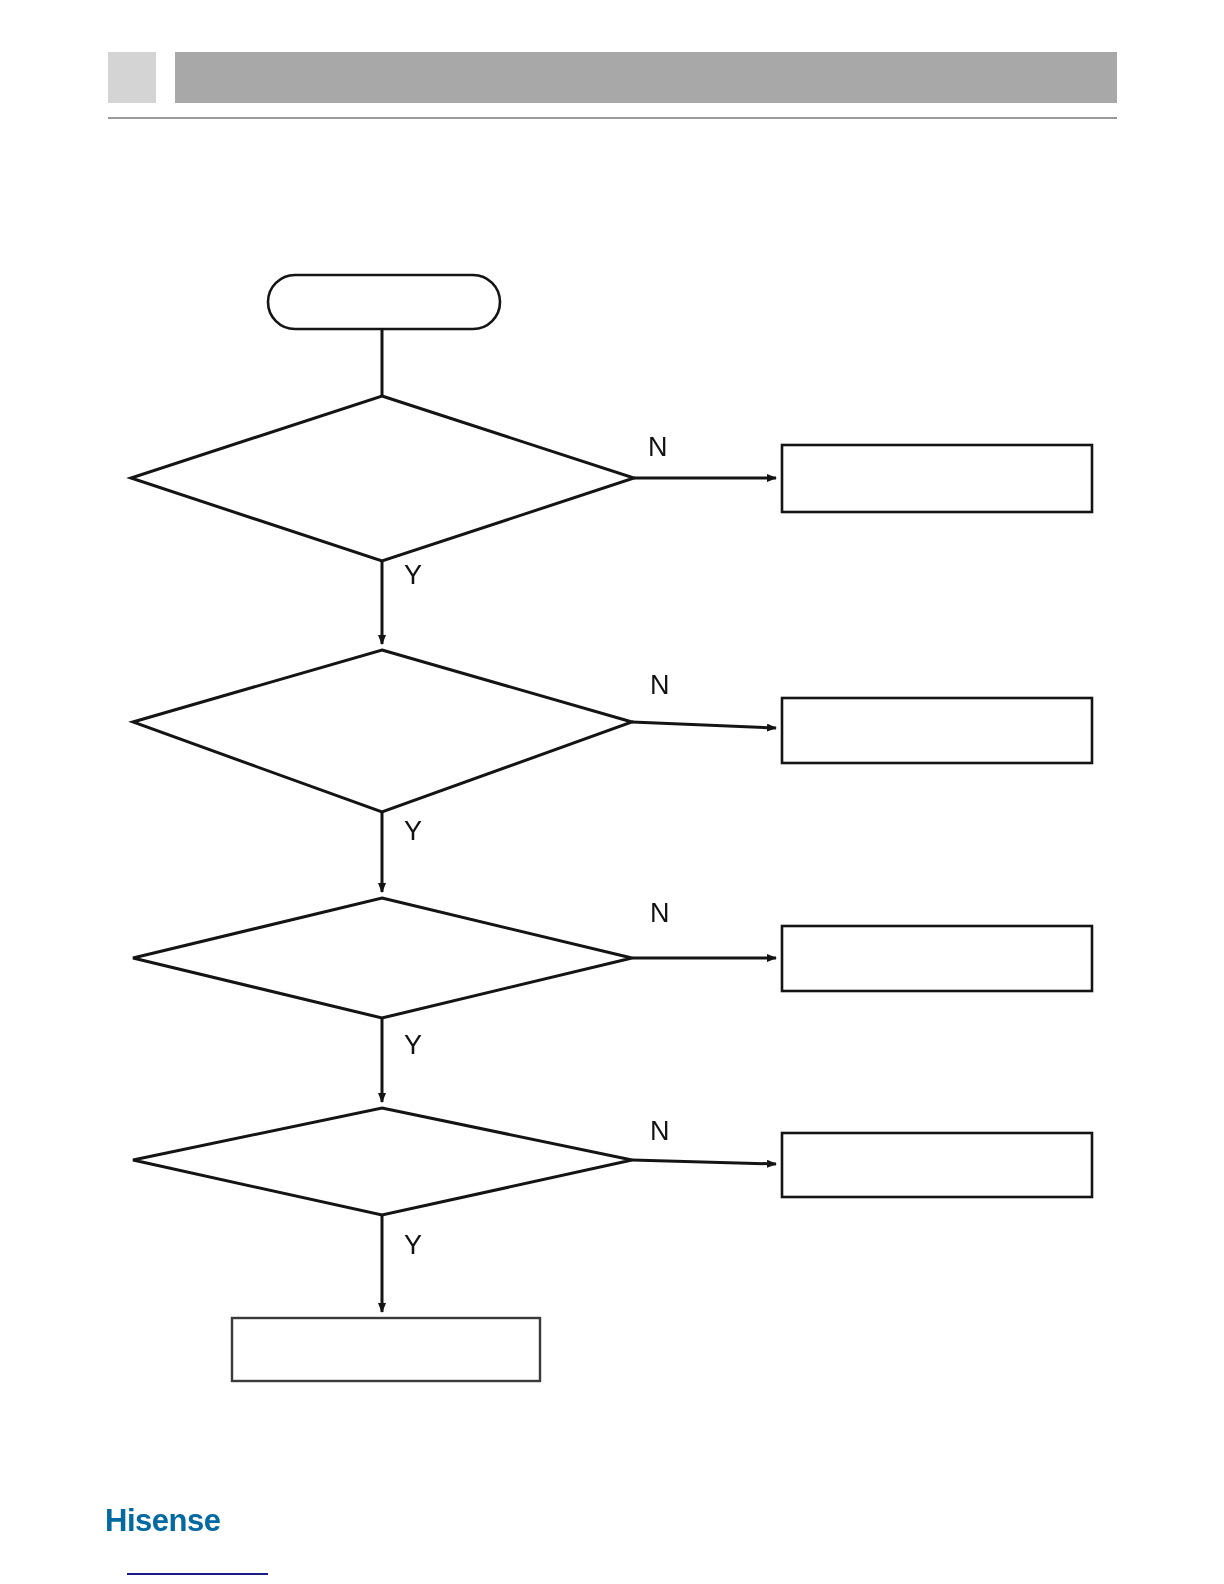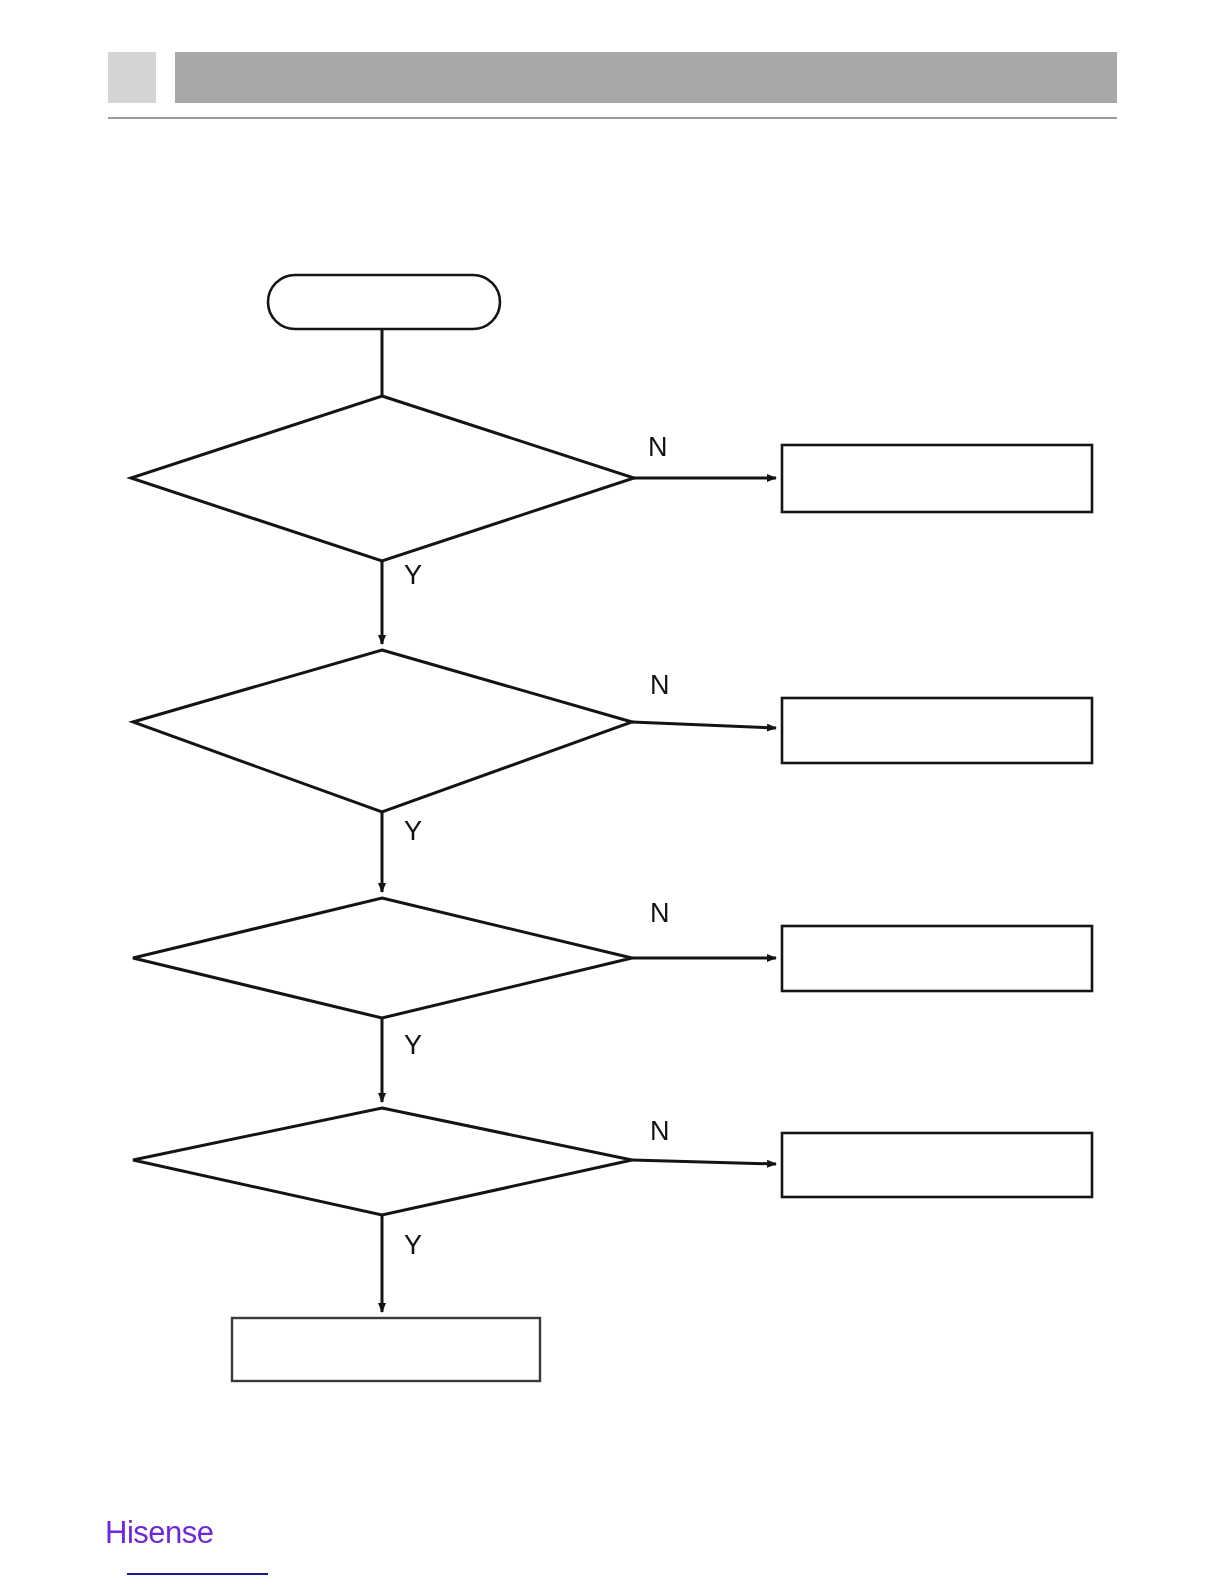--- a/index.html
+++ b/index.html
@@ -117,24 +117,24 @@
   #page-footer {
     position: absolute;
     left: 0;
     top: 1480px;
     width: 1224px;
     height: 104px;
   }
   #brand-logo {
     position: absolute;
     left: 105px;
-    top: 35px;
+    top: 23px;
     font-size: 31px;
-    font-weight: normal;
-    color: #6d28d9;
+    font-weight: bold;
+    color: #0369a1;
     letter-spacing: -0.5px;
     font-family: "Liberation Sans", sans-serif;
   }
   #footer-rule {
     position: absolute;
     left: 127px;
     top: 93px;
     width: 141px;
     height: 2px;
     background: #1b1b8c;

